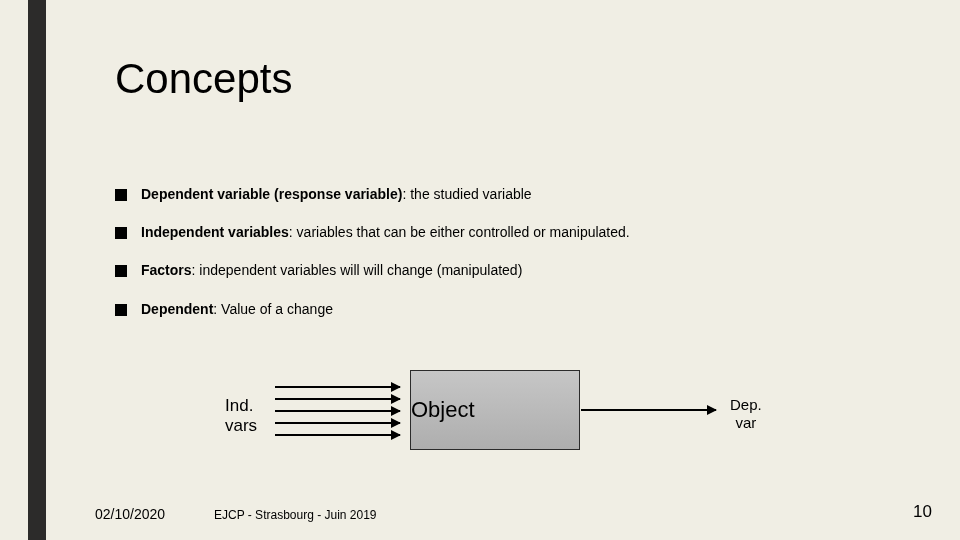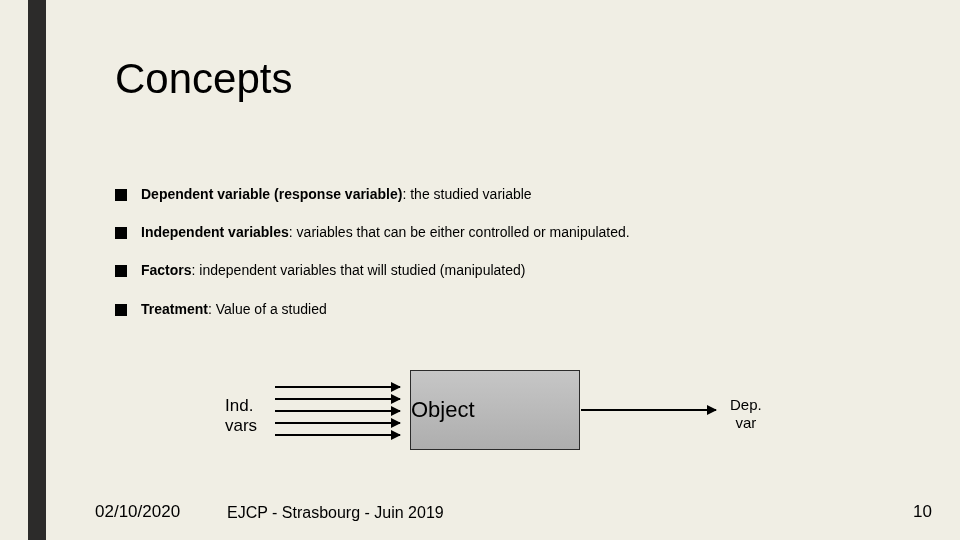--- a/index.html
+++ b/index.html
@@ -115,27 +115,27 @@
     right: -1px;
     top: -4px;
     border-left: 10px solid #000;
     border-top: 5px solid transparent;
     border-bottom: 5px solid transparent;
   }
   .footer-date {
     position: absolute;
     left: 95px;
     bottom: 18px;
-    font-size: 17px;
+    font-size: 14px;
   }
   .footer-center {
     position: absolute;
-    left: 227px;
+    left: 214px;
     bottom: 18px;
-    font-size: 16px;
+    font-size: 12px;
   }
   .footer-num {
     position: absolute;
     right: 28px;
     bottom: 18px;
     font-size: 17px;
   }
 </style>
 </head>
 <body>
@@ -146,24 +146,24 @@
   <h1 class="title">Concepts</h1>
 
   <ul class="bullets">
     <li>
       <span class="bold">Dependent variable (response variable)</span><span>: the studied variable</span>
     </li>
     <li>
       <span class="bold">Independent variables</span><span>: variables that can be either controlled or manipulated.</span>
     </li>
     <li>
-      <span class="bold">Factors</span><span>: independent variables that will studied (manipulated)</span>
+      <span class="bold">Factors</span><span>: independent variables will will change (manipulated)</span>
     </li>
     <li>
-      <span class="bold">Treatment</span><span>: Value of a studied</span>
+      <span class="bold">Dependent</span><span>: Value of a change</span>
     </li>
   </ul>
 
   <div class="diagram">
     <div class="ind-label">
       <span>Ind.</span><br>
       <span>vars</span>
     </div>
 
     <div class="arrow-in" style="top:16px"></div>

